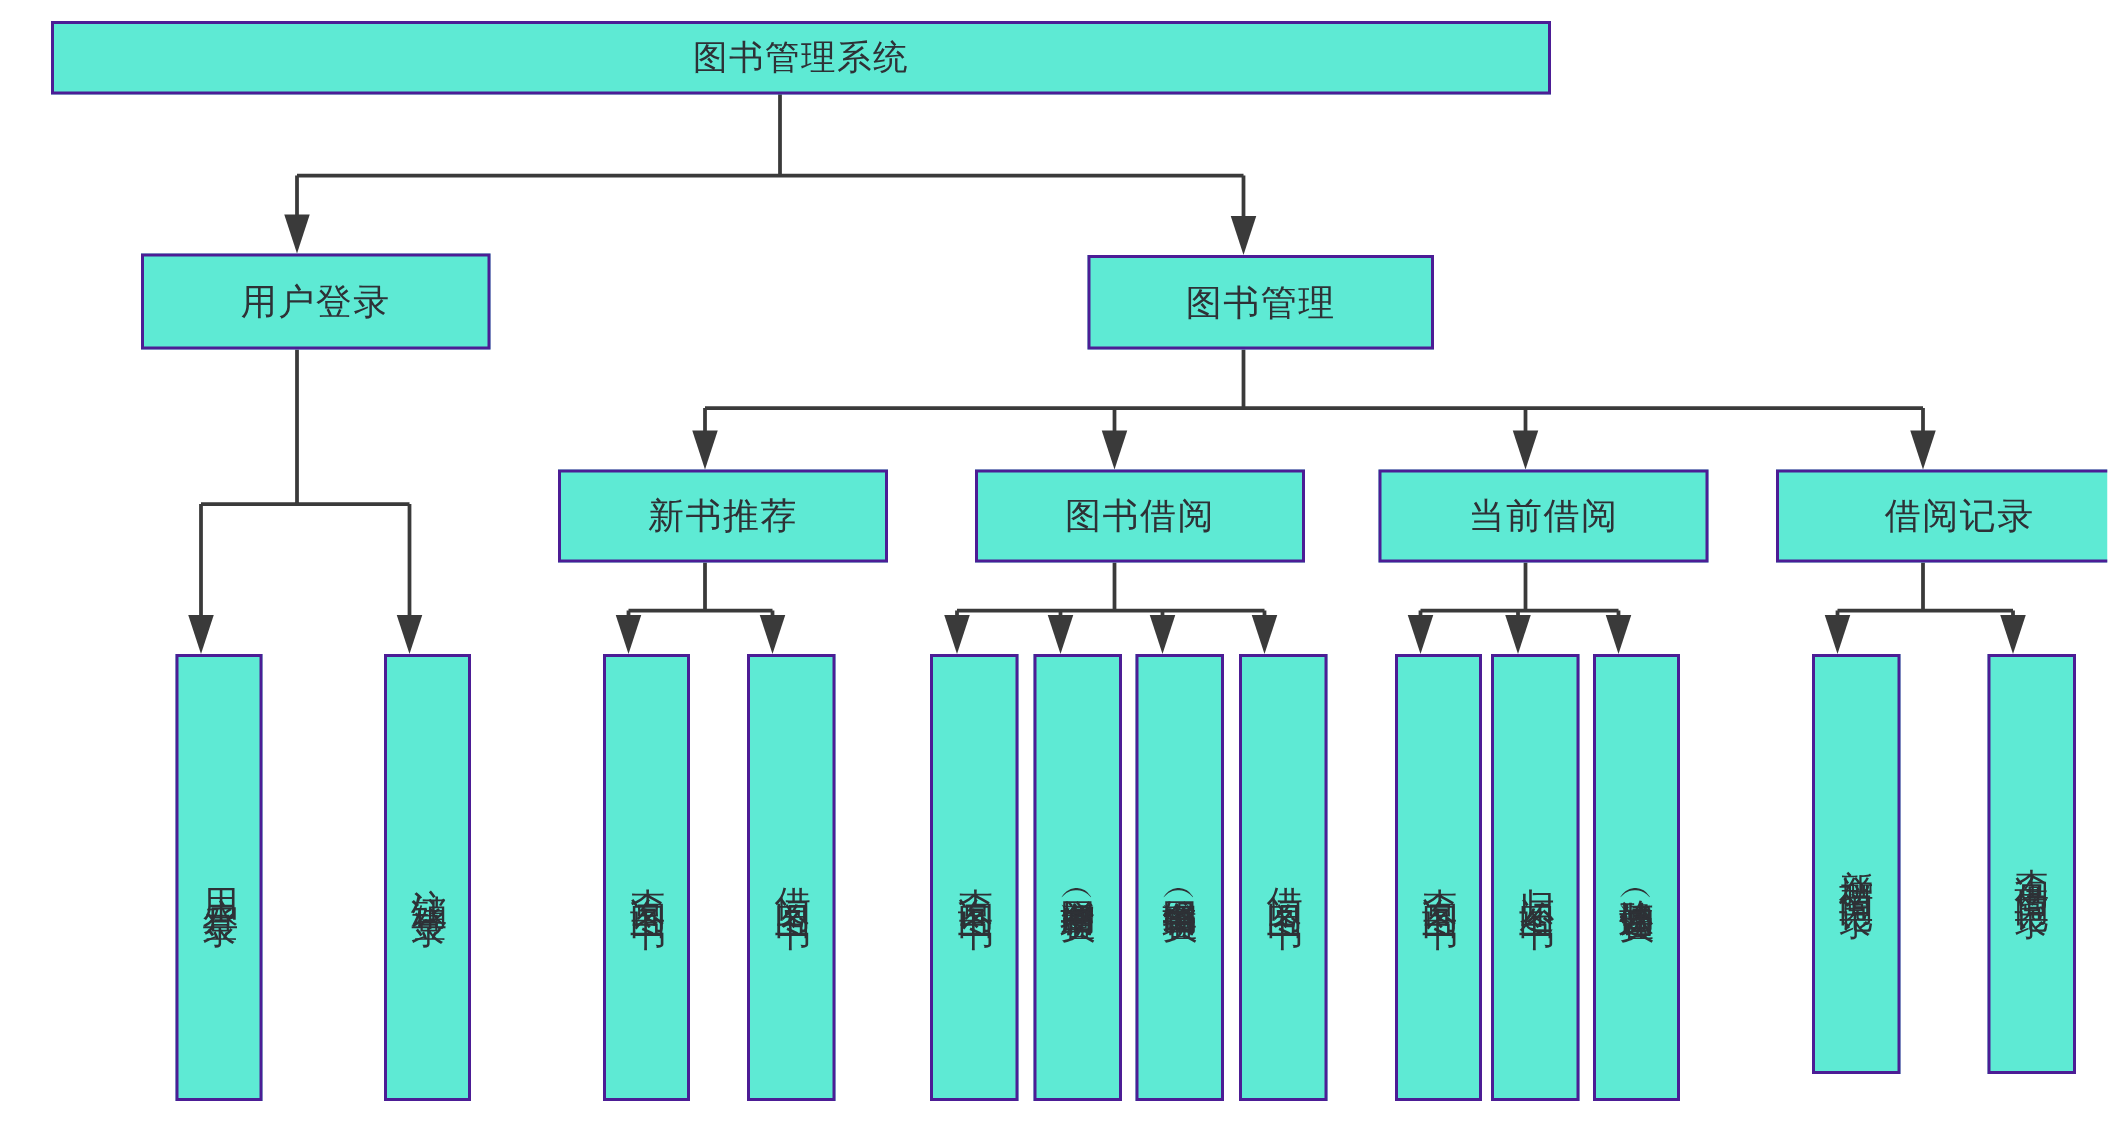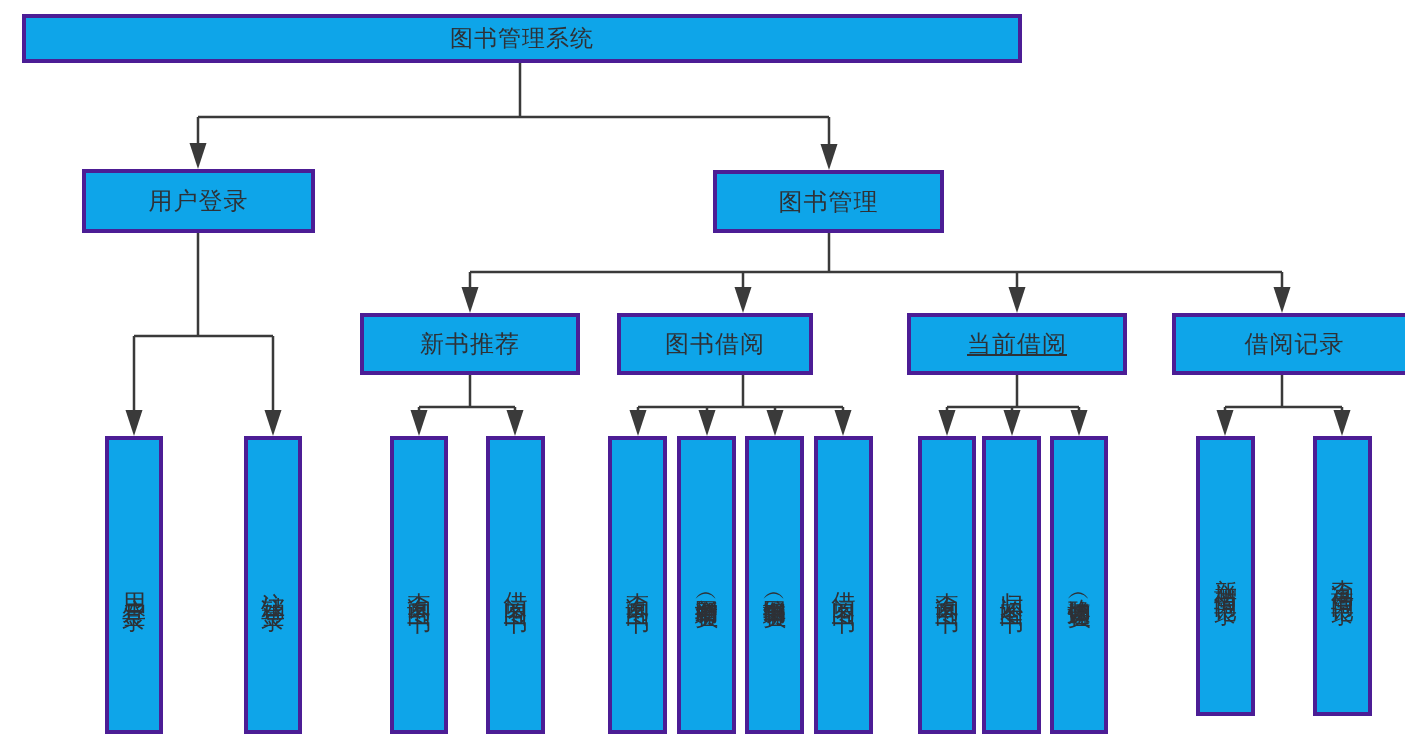--- a/index.html
+++ b/index.html
@@ -9,23 +9,23 @@
     background:#ffffff;
     font-family:"Liberation Sans", sans-serif;
     overflow:hidden;
   }
   .connector-layer{
     position:absolute;left:0;top:0;width:1405px;height:747px;
     pointer-events:none;z-index:1;
   }
   .node{
     position:absolute;box-sizing:border-box;
-    background:#0ea5e9;border:4px solid #4c1d95;
+    background:#5eead4;border:2px solid #4c1d95;
     display:flex;align-items:center;justify-content:center;
-    color:#2e3136;z-index:2;
+    color:#2e3136;z-index:2;margin-left:12px;
   }
   .hnode{font-size:24px;letter-spacing:1px;}
   .root{font-size:23px;}
   .leaf .vtext{
     writing-mode:vertical-rl;
     text-orientation:mixed;
     font-size:24px;
     letter-spacing:6px;
     line-height:1;
   }
@@ -95,22 +95,22 @@
     <use href="#ah" x="1225" y="436"></use>
     <use href="#ah" x="1342" y="436"></use>
   </svg>
 
   <div class="node hnode root" style="left:22px;top:14px;width:1000px;height:49px;">图书管理系统</div>
 
   <div class="node hnode" style="left:82px;top:169px;width:233px;height:64px;">用户登录</div>
   <div class="node hnode" style="left:360px;top:313px;width:220px;height:62px;">新书推荐</div>
 
   <div class="node hnode" style="left:713px;top:170px;width:231px;height:63px;">图书管理</div>
-  <div class="node hnode" style="left:617px;top:313px;width:196px;height:62px;">图书借阅</div>
-  <div class="node hnode" style="left:907px;top:313px;width:220px;height:62px;text-decoration:underline;">当前借阅</div>
+  <div class="node hnode" style="left:638px;top:313px;width:220px;height:62px;">图书借阅</div>
+  <div class="node hnode" style="left:907px;top:313px;width:220px;height:62px;">当前借阅</div>
   <div class="node hnode" style="left:1172px;top:313px;width:245px;height:62px;">借阅记录</div>
 
   <div class="node leaf" style="left:105px;top:436px;width:58px;height:298px;">
     <span class="vtext">用户登录</span>
   </div>
   <div class="node leaf" style="left:244px;top:436px;width:58px;height:298px;">
     <span class="vtext">注销登录</span>
   </div>
 
   <div class="node leaf" style="left:390px;top:436px;width:58px;height:298px;">

